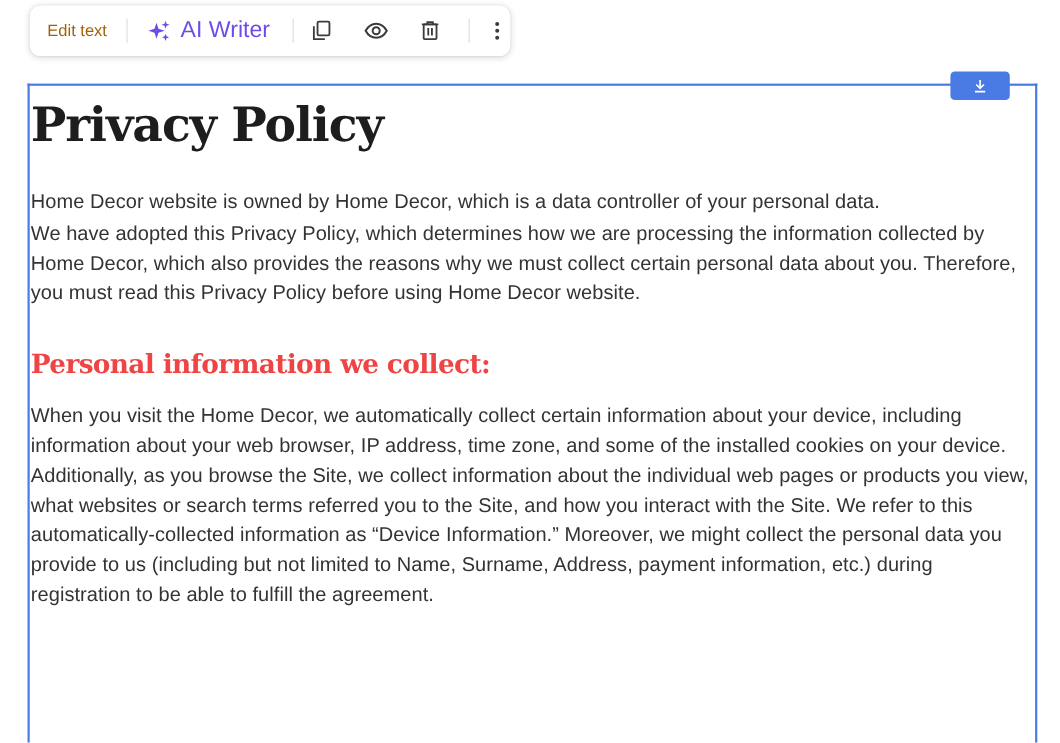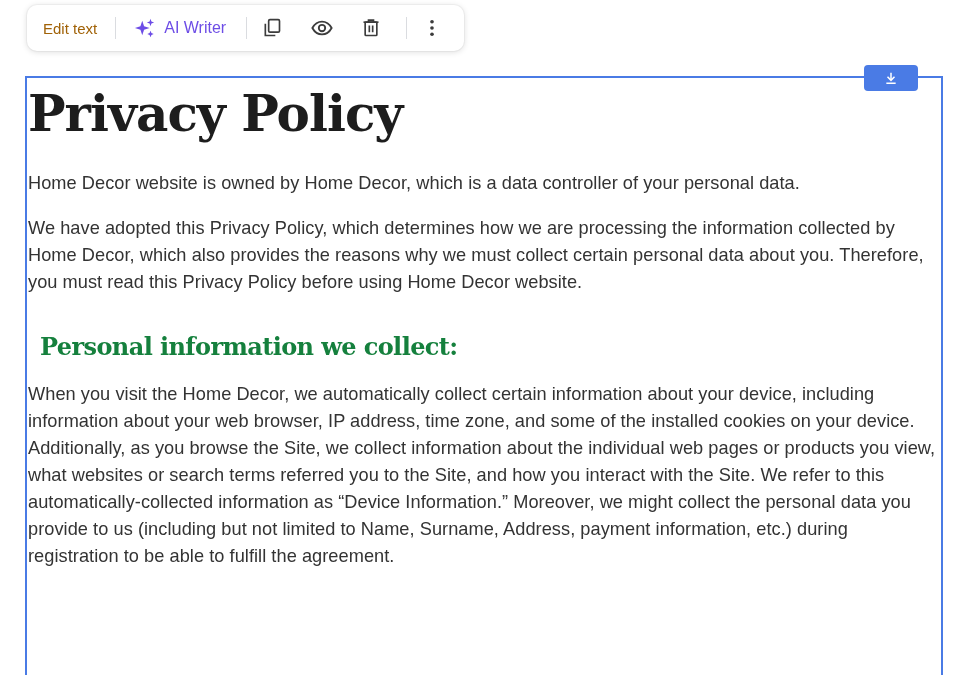--- a/index.html
+++ b/index.html
@@ -10,46 +10,46 @@
     color: #2b2b2b;
   }
   .toolbar {
     position: absolute; left: 27px; top: 5px; width: 437px; height: 46px;
     background: #fff; border-radius: 10px;
     box-shadow: 0 1px 6px rgba(0,0,0,0.14), 0 0 0 1px rgba(0,0,0,0.03);
     display: flex; align-items: center; box-sizing: border-box; padding: 0 0 0 16px;
   }
   .tb-text { font-size: 15px; color: #a16207; white-space: nowrap; }
   .tb-sep { width: 1px; height: 22px; background: #dadce0; margin: 0 18px; }
-  .tb-ai { display: flex; align-items: center; gap: 8px; color: #6d4de6; font-size: 16px; cursor: pointer; }
+  .tb-ai { display: flex; align-items: center; gap: 8px; color: #6d4de6; font-size: 21px; cursor: pointer; }
   .tb-icon { width: 22px; height: 22px; display: flex; align-items: center; justify-content: center; cursor: pointer; }
   .tb-icon svg { display: block; }
   .editor-frame {
     position: absolute; left: 25px; top: 76px; width: 918px; height: 640px;
     border: 2px solid #4a7be5; border-bottom: none; box-sizing: border-box;
   }
   .dl-btn {
     position: absolute; left: 864px; top: 65px; width: 54px; height: 26px;
     background: #4a7be5; border-radius: 4px; display: flex; align-items: center; justify-content: center;
     cursor: pointer;
   }
   .content { position: absolute; left: 28px; top: 80px; width: 910px; }
   h1.title {
     font-family: "DejaVu Serif", "Liberation Serif", serif;
-    font-weight: bold; font-size: 50px; letter-spacing: -1px; line-height: 60px;
+    font-weight: bold; font-size: 43px; letter-spacing: -1px; line-height: 60px;
     color: #1d1d1d; margin: 4px 0 0 0;
   }
   p.para {
     font-family: "Liberation Sans", sans-serif;
     font-size: 18.2px; line-height: 27px; color: #333333; margin: 0; letter-spacing: 0.05px;
   }
   h2.sub {
     font-family: "DejaVu Serif", "Liberation Serif", serif;
     font-weight: bold; font-size: 24px; line-height: 30px; letter-spacing: -0.6px;
-    color: #15803d; margin: 0; padding-left: 12px;
+    color: #ef4444; margin: 0;
   }
 </style>
 </head>
 <body>
 
 <div class="toolbar">
   <span class="tb-text">Edit text</span>
   <span class="tb-sep"></span>
   <span class="tb-ai">
     <svg width="22" height="22" viewBox="0 0 24 24">
@@ -96,16 +96,16 @@
   <svg width="14" height="14" viewBox="0 0 24 24" fill="none" stroke="#ffffff" stroke-width="2.6">
     <path d="M12 3 V15"></path>
     <path d="M6 10 L12 16 L18 10"></path>
     <path d="M4 21 H20"></path>
   </svg>
 </div>
 
 <div class="content">
   <h1 class="title">Privacy Policy</h1>
   <p class="para" style="margin-top:26px;">Home Decor website is owned by Home Decor, which is a data controller of your personal data.</p>
-  <p class="para" style="margin-top:18px;">We have adopted this Privacy Policy, which determines how we are processing the information collected by Home Decor, which also provides the reasons why we must collect certain personal data about you. Therefore, you must read this Privacy Policy before using Home Decor website.</p>
+  <p class="para" style="margin-top:2px;">We have adopted this Privacy Policy, which determines how we are processing the information collected by Home Decor, which also provides the reasons why we must collect certain personal data about you. Therefore, you must read this Privacy Policy before using Home Decor website.</p>
   <h2 class="sub" style="margin-top:36px;">Personal information we collect:</h2>
   <p class="para" style="margin-top:19px;">When you visit the Home Decor, we automatically collect certain information about your device, including information about your web browser, IP address, time zone, and some of the installed cookies on your device. Additionally, as you browse the Site, we collect information about the individual web pages or products you view, what websites or search terms referred you to the Site, and how you interact with the Site. We refer to this automatically-collected information as “Device Information.” Moreover, we might collect the personal data you provide to us (including but not limited to Name, Surname, Address, payment information, etc.) during registration to be able to fulfill the agreement.</p>
 </div>
 
 </body></html>

